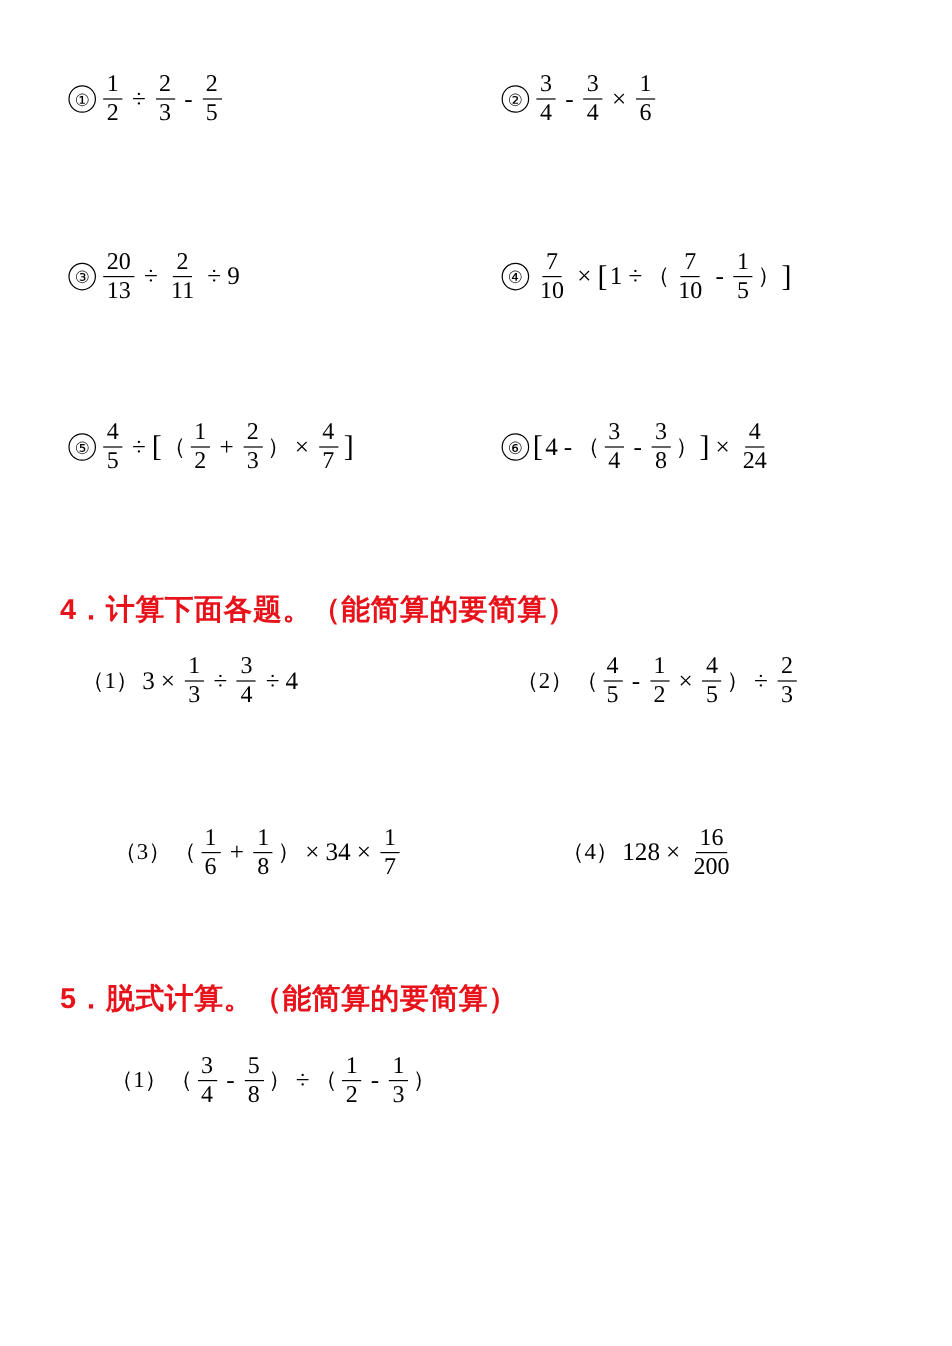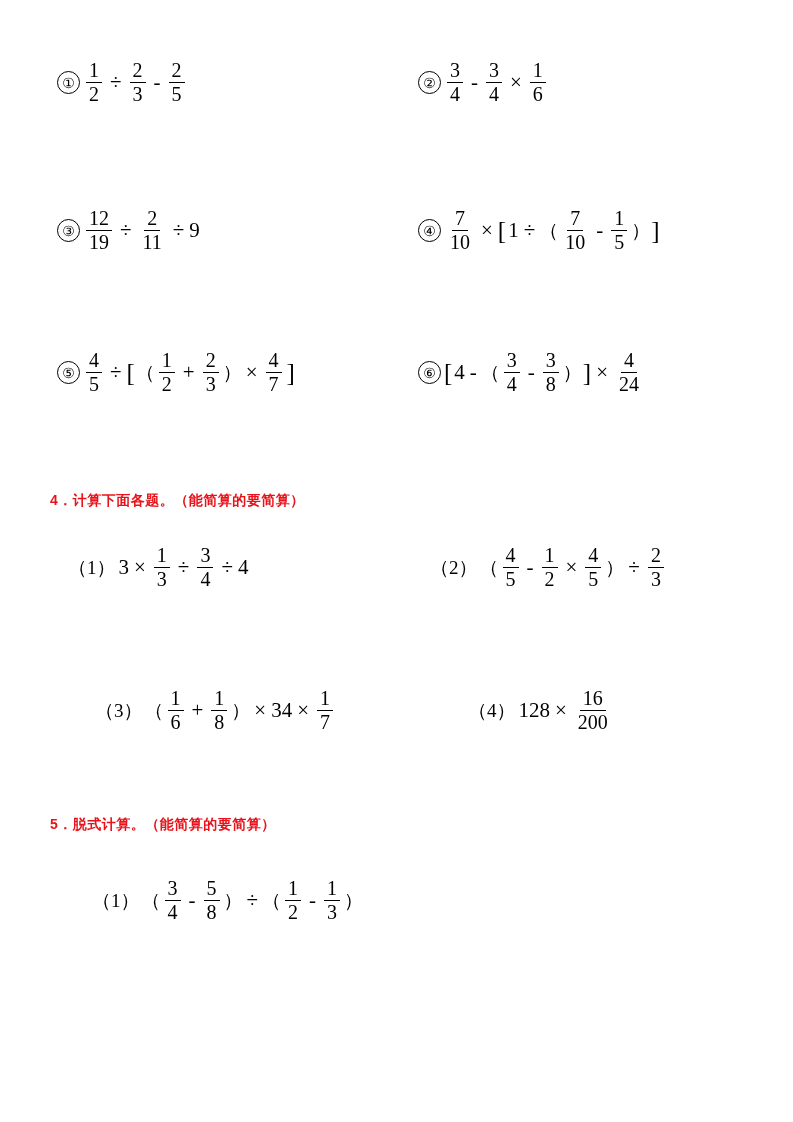--- a/index.html
+++ b/index.html
@@ -78,21 +78,21 @@
     font-size: 19px;
     padding: 0 0px;
     font-family: "Liberation Sans", sans-serif;
   }
 
   
   .heading {
     position: absolute;
     color: #e8131a;
     font-weight: bold;
-    font-size: 14px;
+    font-size: 24px;
     letter-spacing: 0.5px;
     white-space: nowrap;
     font-family: "Liberation Sans", sans-serif;
   }
 
   .label {
     font-size: 19px;
     padding-right: 2px;
     font-family: "Liberation Serif", serif;
   }
@@ -134,22 +134,22 @@
     <span class="op">×</span>
     <span class="frac">
       <span class="num">1</span>
       <span class="den">6</span>
     </span>
   </div>
 
   <div class="expr" style="left:57px; top:208px;">
     <span class="circnum">③</span>
     <span class="frac">
-      <span class="num">12</span>
-      <span class="den">19</span>
+      <span class="num">20</span>
+      <span class="den">13</span>
     </span>
     <span class="op">÷</span>
     <span class="frac">
       <span class="num">2</span>
       <span class="den">11</span>
     </span>
     <span class="op">÷</span>
     <span class="plain">9</span>
   </div>
 

